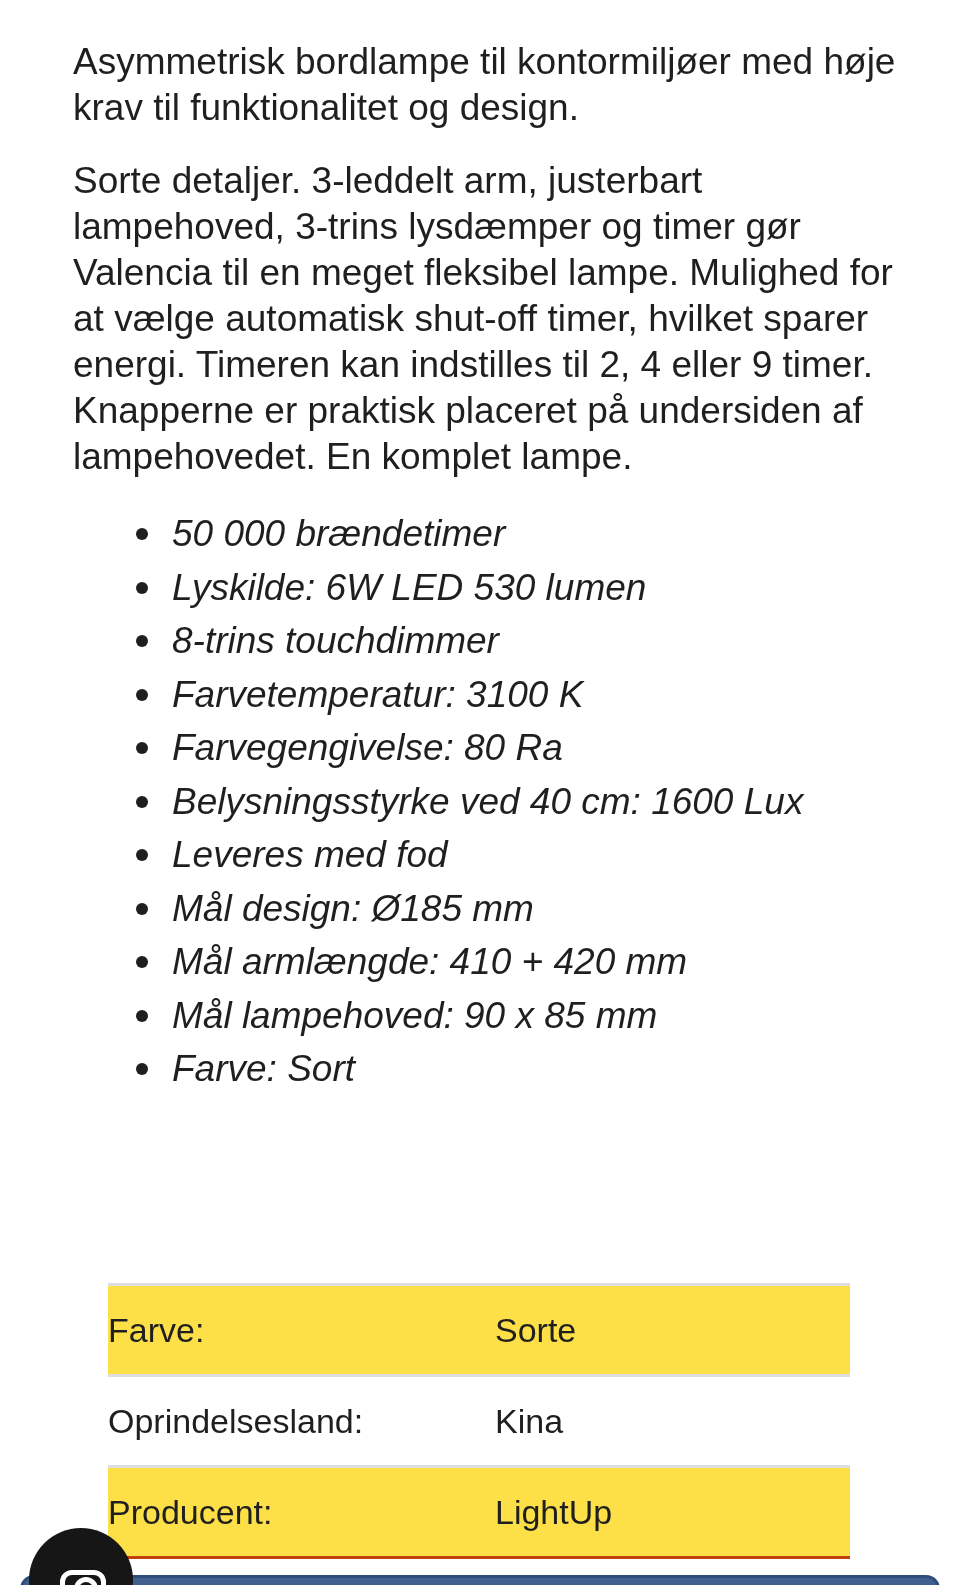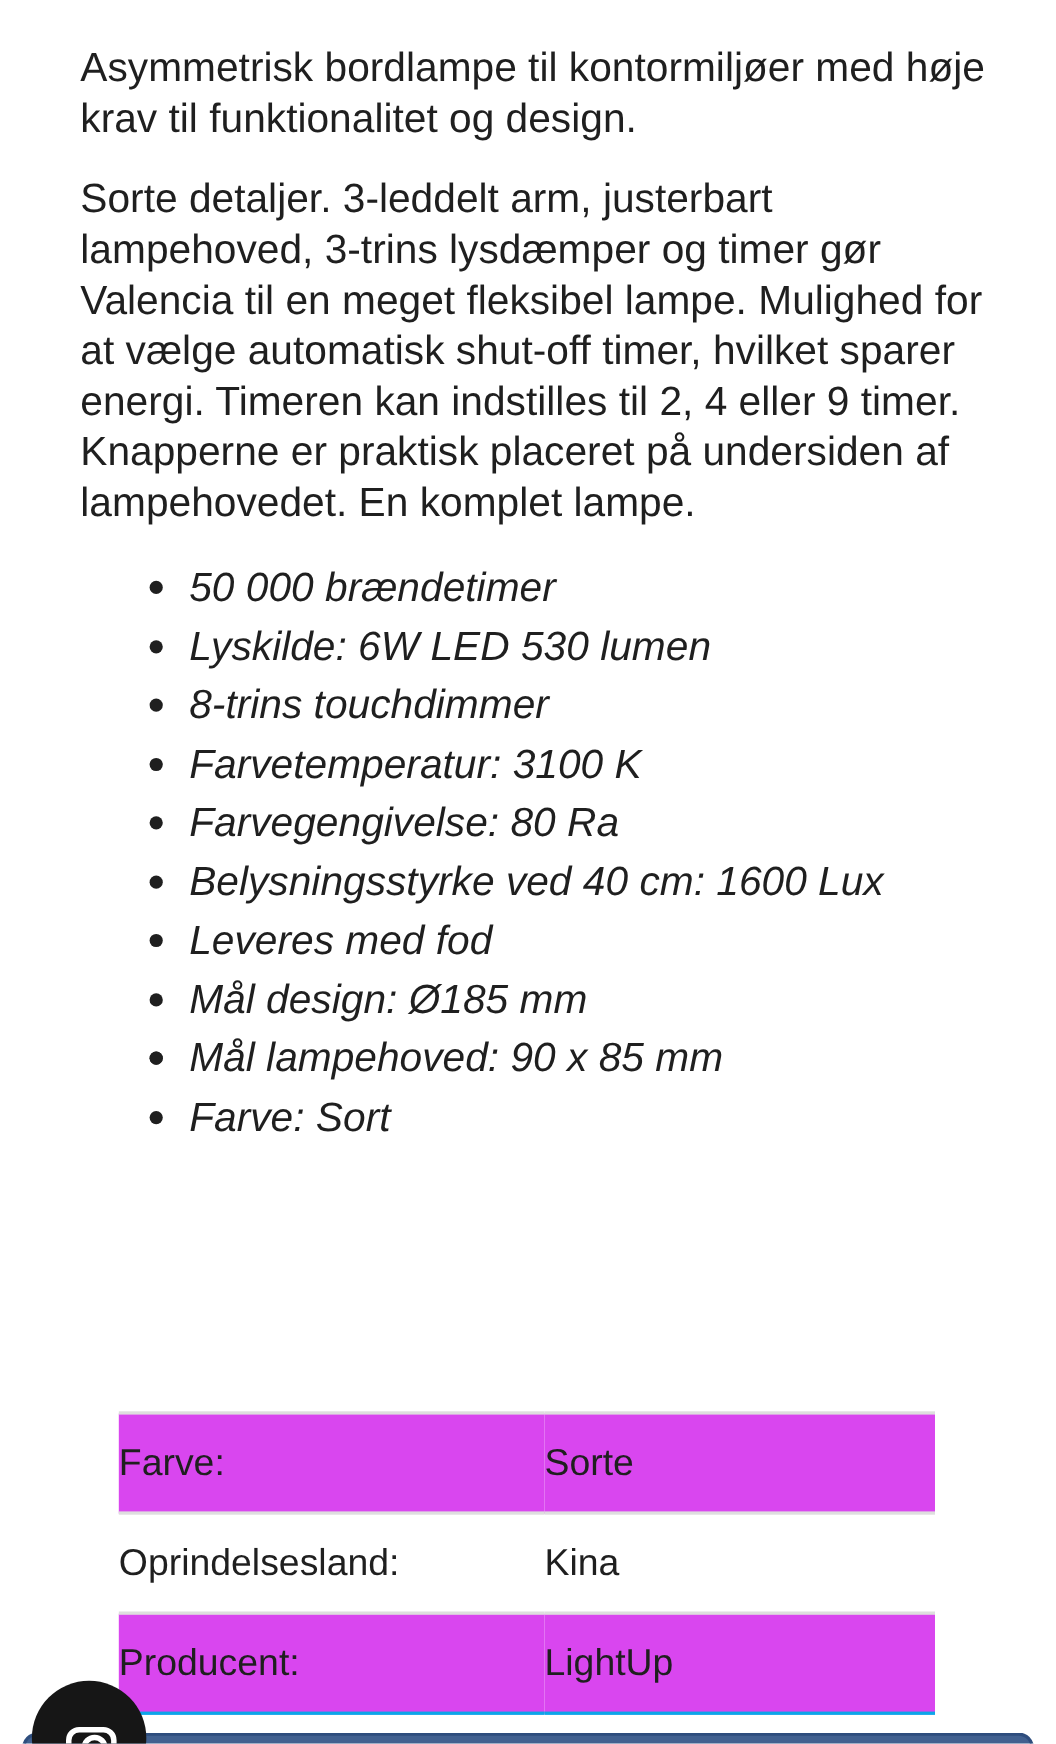--- a/index.html
+++ b/index.html
@@ -35,22 +35,22 @@
 
   
   table.info {
     position:absolute; left:108px; top:1283px;
     width:742px;
     border-collapse:collapse;
     font-size:34px;
     color:#1f1f1f;
   }
   table.info tr { border-top:3px solid #dedede; }
-  table.info tr:last-child { border-bottom:3px solid #0ea5e9; }
-  table.info tr.alt { background:#d946ef;margin-left:40px; }
+  table.info tr:last-child { border-bottom:3px solid #c2410c; }
+  table.info tr.alt { background:#fde047;margin-left:40px; }
   table.info td { height:88px; vertical-align:middle; padding:0; }
   td.cell-label { width:387px; padding-left:25px; }
   td.cell-value { padding-left:0; }
 
   
   .bottom-bar {
     position:absolute; left:20px; top:1575px;
     width:914px; height:60px;
     background:#41608f;
     border:3px solid #2e4d7d; border-bottom:none;
@@ -90,21 +90,21 @@
 
   <ul class="specs">
     <li><span class="dot"></span><span>50 000 brændetimer</span></li>
     <li><span class="dot"></span><span>Lyskilde: 6W LED 530 lumen</span></li>
     <li><span class="dot"></span><span>8-trins touchdimmer</span></li>
     <li><span class="dot"></span><span>Farvetemperatur: 3100 K</span></li>
     <li><span class="dot"></span><span>Farvegengivelse: 80 Ra</span></li>
     <li><span class="dot"></span><span>Belysningsstyrke ved 40 cm: 1600 Lux</span></li>
     <li><span class="dot"></span><span>Leveres med fod</span></li>
     <li><span class="dot"></span><span>Mål design: Ø185 mm</span></li>
-    <li><span class="dot"></span></li>
+    <li><span class="dot"></span><span>Mål armlængde: 410 + 420 mm</span></li>
     <li><span class="dot"></span><span>Mål lampehoved: 90 x 85 mm</span></li>
     <li><span class="dot"></span><span>Farve: Sort</span></li>
   </ul>
 </main>
 
 <table class="info">
   <tbody>
     <tr class="alt">
       <td class="cell-label">Farve:</td>
       <td class="cell-value">Sorte</td>

